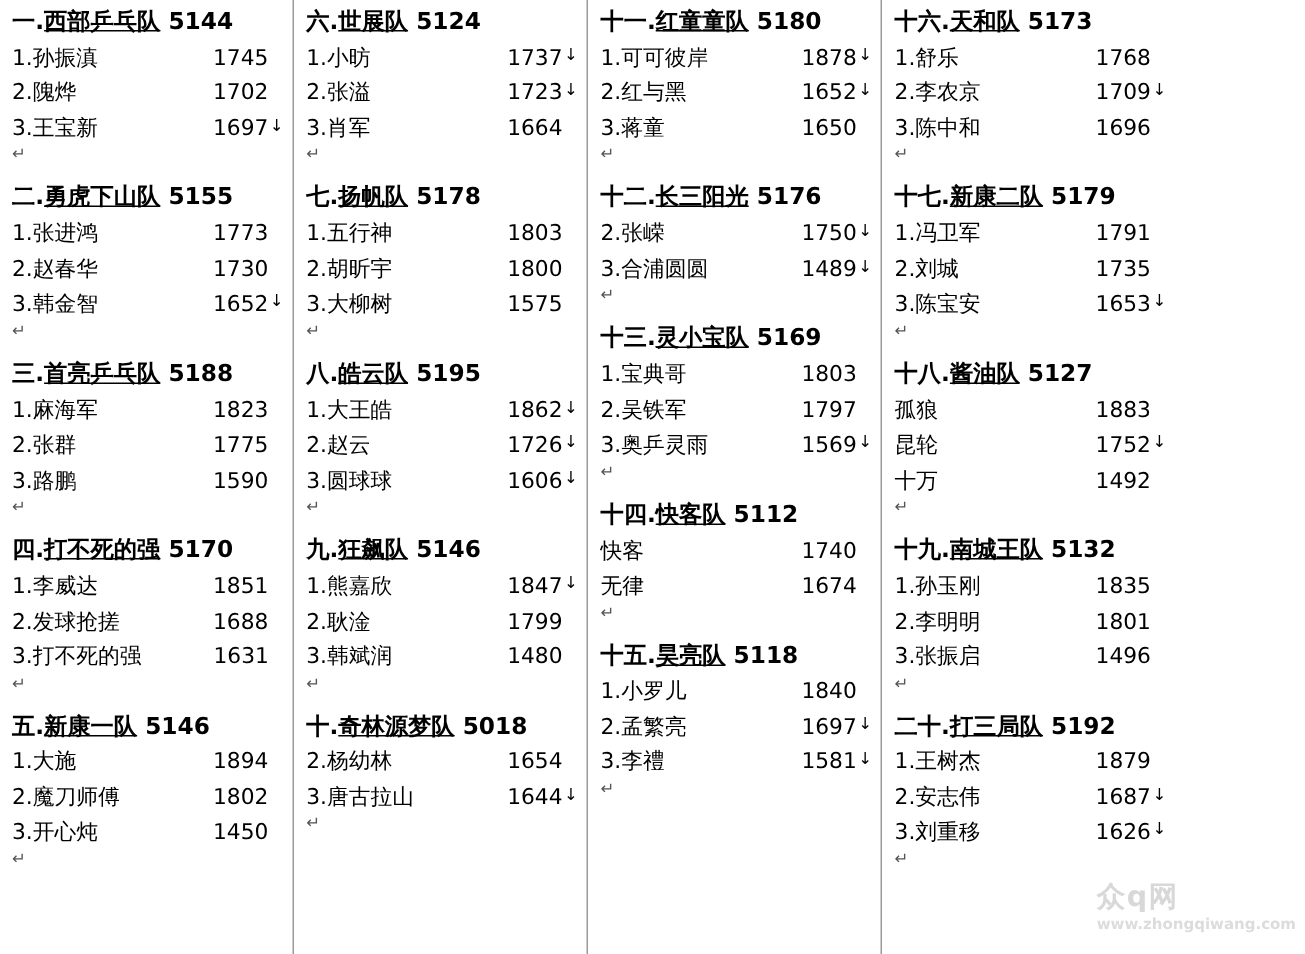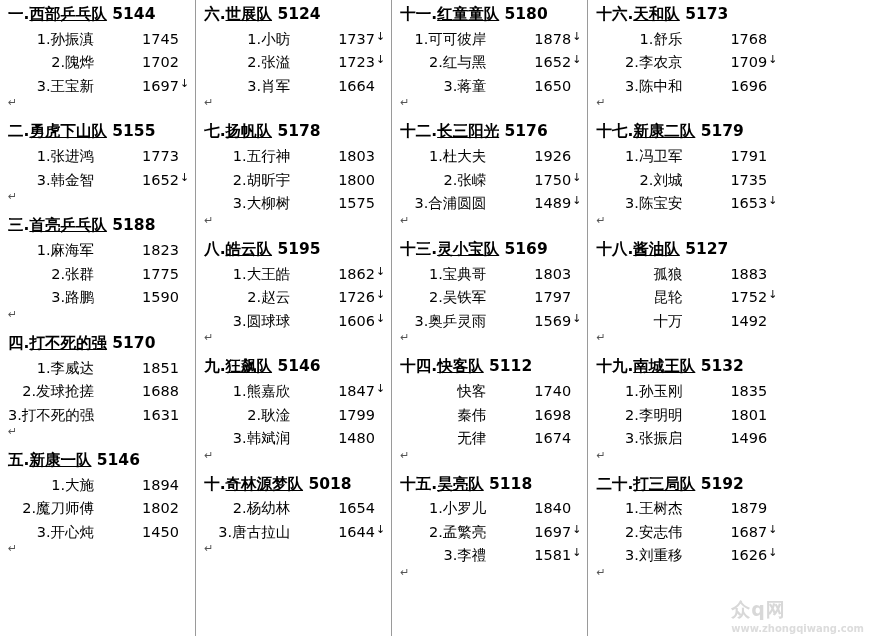--- a/index.html
+++ b/index.html
@@ -47,42 +47,41 @@
   }
   .player {
     display: flex;
     font-size: 14.5px;
     line-height: 1.62;
     white-space: nowrap;
   }
   .p-name {
     flex: 0 0 auto;
     min-width: 86px;
-    text-align: right;
   }
   .p-score {
     flex: 0 0 auto;
     text-align: left;
     margin-left: 48px;
   }
   .p-mark {
     font-size: 11px;
     margin-left: 1px;
   }
   .pilcrow {
     font-size: 11px;
     color: #555;
     line-height: 1;
     height: 10px;
     margin-top: -1px;
   }
   .watermark {
     position: absolute;
     right: 6px;
-    bottom: 2px;
+    bottom: 14px;
     font-size: 19px;
     color: #d8d8d8;
     font-weight: bold;
     letter-spacing: 1px;
     pointer-events: none;
     user-select: none;
   }
   .watermark .sub {
     font-size: 10px;
     color: #dcdcdc;
@@ -114,20 +113,25 @@
         <div class="pilcrow">↵</div>
       </div>
       <div class="team">
         <div class="team-title"><span>二.</span><span class="name">勇虎下山队</span> <span>5155</span></div>
         <div class="player">
           <span class="p-name"><span>1.</span><span>张进鸿</span></span>
           <span class="p-score">1773</span>
           <span class="p-mark"></span>
         </div>
         <div class="player">
+          <span class="p-name"><span>2.</span><span>赵春华</span></span>
+          <span class="p-score">1730</span>
+          <span class="p-mark"></span>
+        </div>
+        <div class="player">
           <span class="p-name"><span>3.</span><span>韩金智</span></span>
           <span class="p-score">1652</span>
           <span class="p-mark">↓</span>
         </div>
         <div class="pilcrow">↵</div>
       </div>
       <div class="team">
         <div class="team-title"><span>三.</span><span class="name">首亮乒乓队</span> <span>5188</span></div>
         <div class="player">
           <span class="p-name"><span>1.</span><span>麻海军</span></span>
@@ -293,25 +297,20 @@
         <div class="player">
           <span class="p-name"><span>3.</span><span>蒋童</span></span>
           <span class="p-score">1650</span>
           <span class="p-mark"></span>
         </div>
         <div class="pilcrow">↵</div>
       </div>
       <div class="team">
         <div class="team-title"><span>十二.</span><span class="name">长三阳光</span> <span>5176</span></div>
         <div class="player">
-          <span class="p-name"><span>1.</span><span>杜大夫</span></span>
-          <span class="p-score">1926</span>
-          <span class="p-mark"></span>
-        </div>
-        <div class="player">
           <span class="p-name"><span>2.</span><span>张嵘</span></span>
           <span class="p-score">1750</span>
           <span class="p-mark">↓</span>
         </div>
         <div class="player">
           <span class="p-name"><span>3.</span><span>合浦圆圆</span></span>
           <span class="p-score">1489</span>
           <span class="p-mark">↓</span>
         </div>
         <div class="pilcrow">↵</div>
@@ -333,25 +332,20 @@
           <span class="p-score">1569</span>
           <span class="p-mark">↓</span>
         </div>
         <div class="pilcrow">↵</div>
       </div>
       <div class="team">
         <div class="team-title"><span>十四.</span><span class="name">快客队</span> <span>5112</span></div>
         <div class="player">
           <span class="p-name"><span></span><span>快客</span></span>
           <span class="p-score">1740</span>
-          <span class="p-mark"></span>
-        </div>
-        <div class="player">
-          <span class="p-name"><span></span><span>秦伟</span></span>
-          <span class="p-score">1698</span>
           <span class="p-mark"></span>
         </div>
         <div class="player">
           <span class="p-name"><span></span><span>无律</span></span>
           <span class="p-score">1674</span>
           <span class="p-mark"></span>
         </div>
         <div class="pilcrow">↵</div>
       </div>
       <div class="team">

